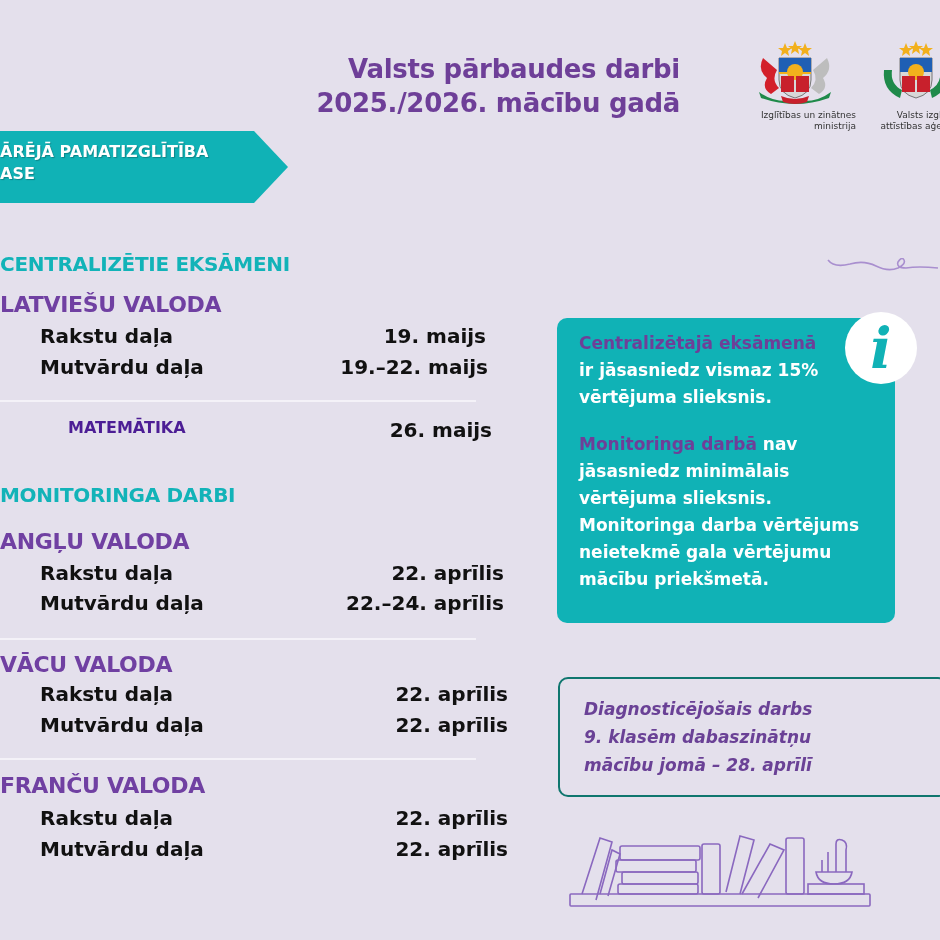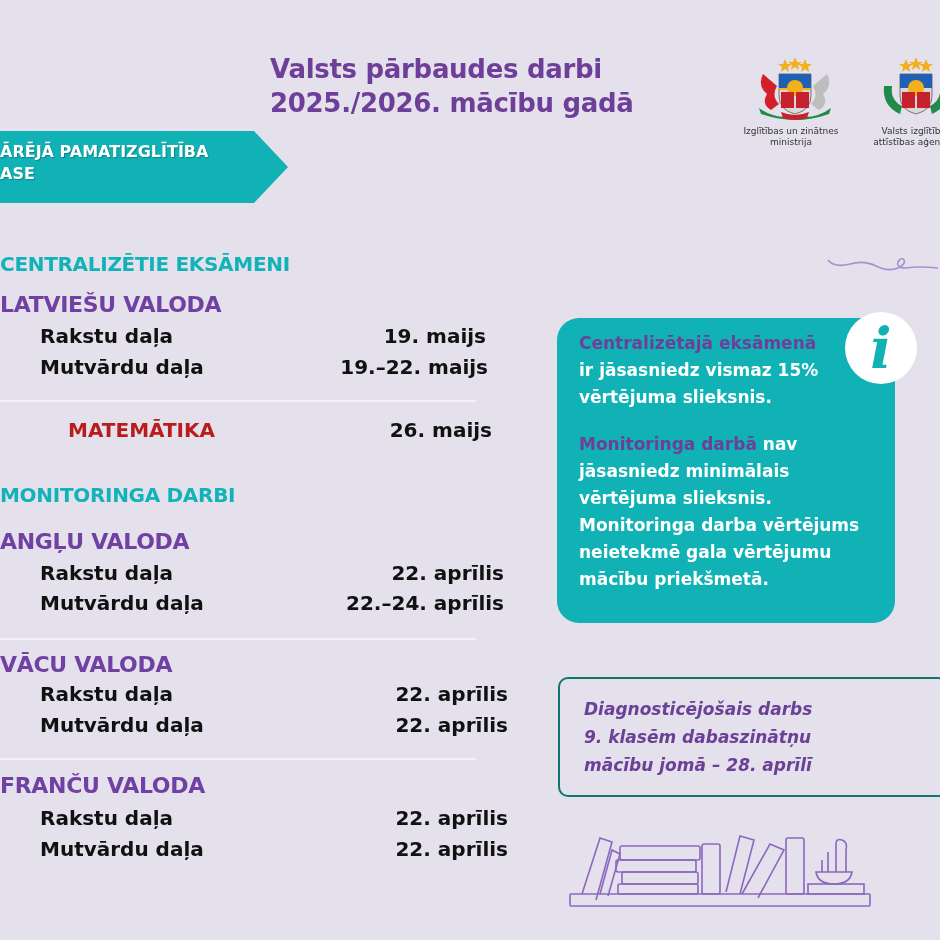--- a/index.html
+++ b/index.html
@@ -5,24 +5,24 @@
   * { margin: 0; padding: 0; box-sizing: border-box; }
   html, body { width: 940px; height: 940px; overflow: hidden; }
   body {
     background: #e4e0ec;
     font-family: "DejaVu Sans", sans-serif;
     position: relative;
     color: #111;
   }
   .title {
     position: absolute; left: 270px; top: 52px; width: 410px;
-    text-align: left; color: #6e3f98; font-weight: bold;
+    text-align: right; color: #6e3f98; font-weight: bold;
     font-size: 26px; line-height: 34px; letter-spacing: -0.3px;
   }
-  .logo { position: absolute; top: 56px; text-align: center; font-size: 9px; color: #333; line-height: 11px; }
+  .logo { position: absolute; top: 40px; text-align: right; font-size: 9px; color: #333; line-height: 11px; }
   .logo svg { display: block; margin: 0 auto 4px auto; }
   .logo-1 { left: 726px; width: 130px; }
   .logo-2 { left: 866px; width: 100px; }
 
   .banner {
     position: absolute; left: 0; top: 131px; width: 288px; height: 72px;
     background: #10b2b6;
     clip-path: polygon(0 0, 254px 0, 288px 36px, 254px 72px, 0 72px);
     color: #fff; font-weight: bold; font-size: 16px; line-height: 22px;
     padding: 10px 0 0 0; text-shadow: 1px 1px 1px rgba(0,0,0,0.25);
@@ -33,21 +33,21 @@
   .subject {
     position: absolute; left: 0; color: #7040a2; font-weight: bold; font-size: 22px; letter-spacing: -0.3px;
   }
   .row { position: absolute; left: 0; width: 470px; height: 30px; font-size: 20px; font-weight: bold; color: #111; margin-left: 40px; }
   .row .lbl { position: absolute; left: 0; top: 0; }
   .row .val { position: absolute; right: 0; top: 0; white-space: nowrap; }
   .divider { position: absolute; left: 0; width: 476px; height: 2px; background: #f4f2f8; }
 
   .info-box {
     position: absolute; left: 557px; top: 318px; width: 338px; height: 305px;
-    background: #10b2b6; border-radius: 22px;
+    background: #10b2b6; border-radius: 10px;
     padding: 12px 20px 0 22px; color: #fff; font-weight: bold; font-size: 17px; line-height: 27px;
   }
   .info-box .hl { color: #6e3f98; }
   .info-box p + p { margin-top: 20px; }
   .info-icon {
     position: absolute; left: 845px; top: 312px; width: 72px; height: 72px;
     background: #fff; border-radius: 50%;
     color: #10b2b6; font-family: "DejaVu Serif", serif; font-style: italic; font-weight: bold;
     font-size: 56px; line-height: 72px; text-align: center;
   }
@@ -116,21 +116,21 @@
   <span class="lbl">Rakstu daļa</span>
   <span class="val">19. maijs</span>
 </div>
 <div class="row" style="top:355px; width:448px;">
   <span class="lbl">Mutvārdu daļa</span>
   <span class="val">19.–22. maijs</span>
 </div>
 <div class="divider" style="top:400px;"></div>
 
 <div class="row" style="top:418px; width:452px; height:32px;">
-  <span class="lbl" style="color:#b91c1c; font-size:20px;padding-left:28px;">MATEMĀTIKA</span>
+  <span class="lbl" style="color:#4c1d95; font-size:16px;padding-left:28px;">MATEMĀTIKA</span>
   <span class="val">26. maijs</span>
 </div>
 
 <div class="section-head" style="top:483px;text-align:center;">MONITORINGA DARBI</div>
 
 <div class="subject" style="top:529px;">ANGĻU VALODA</div>
 <div class="row" style="top:561px; width:464px;">
   <span class="lbl">Rakstu daļa</span>
   <span class="val">22. aprīlis</span>
 </div>

